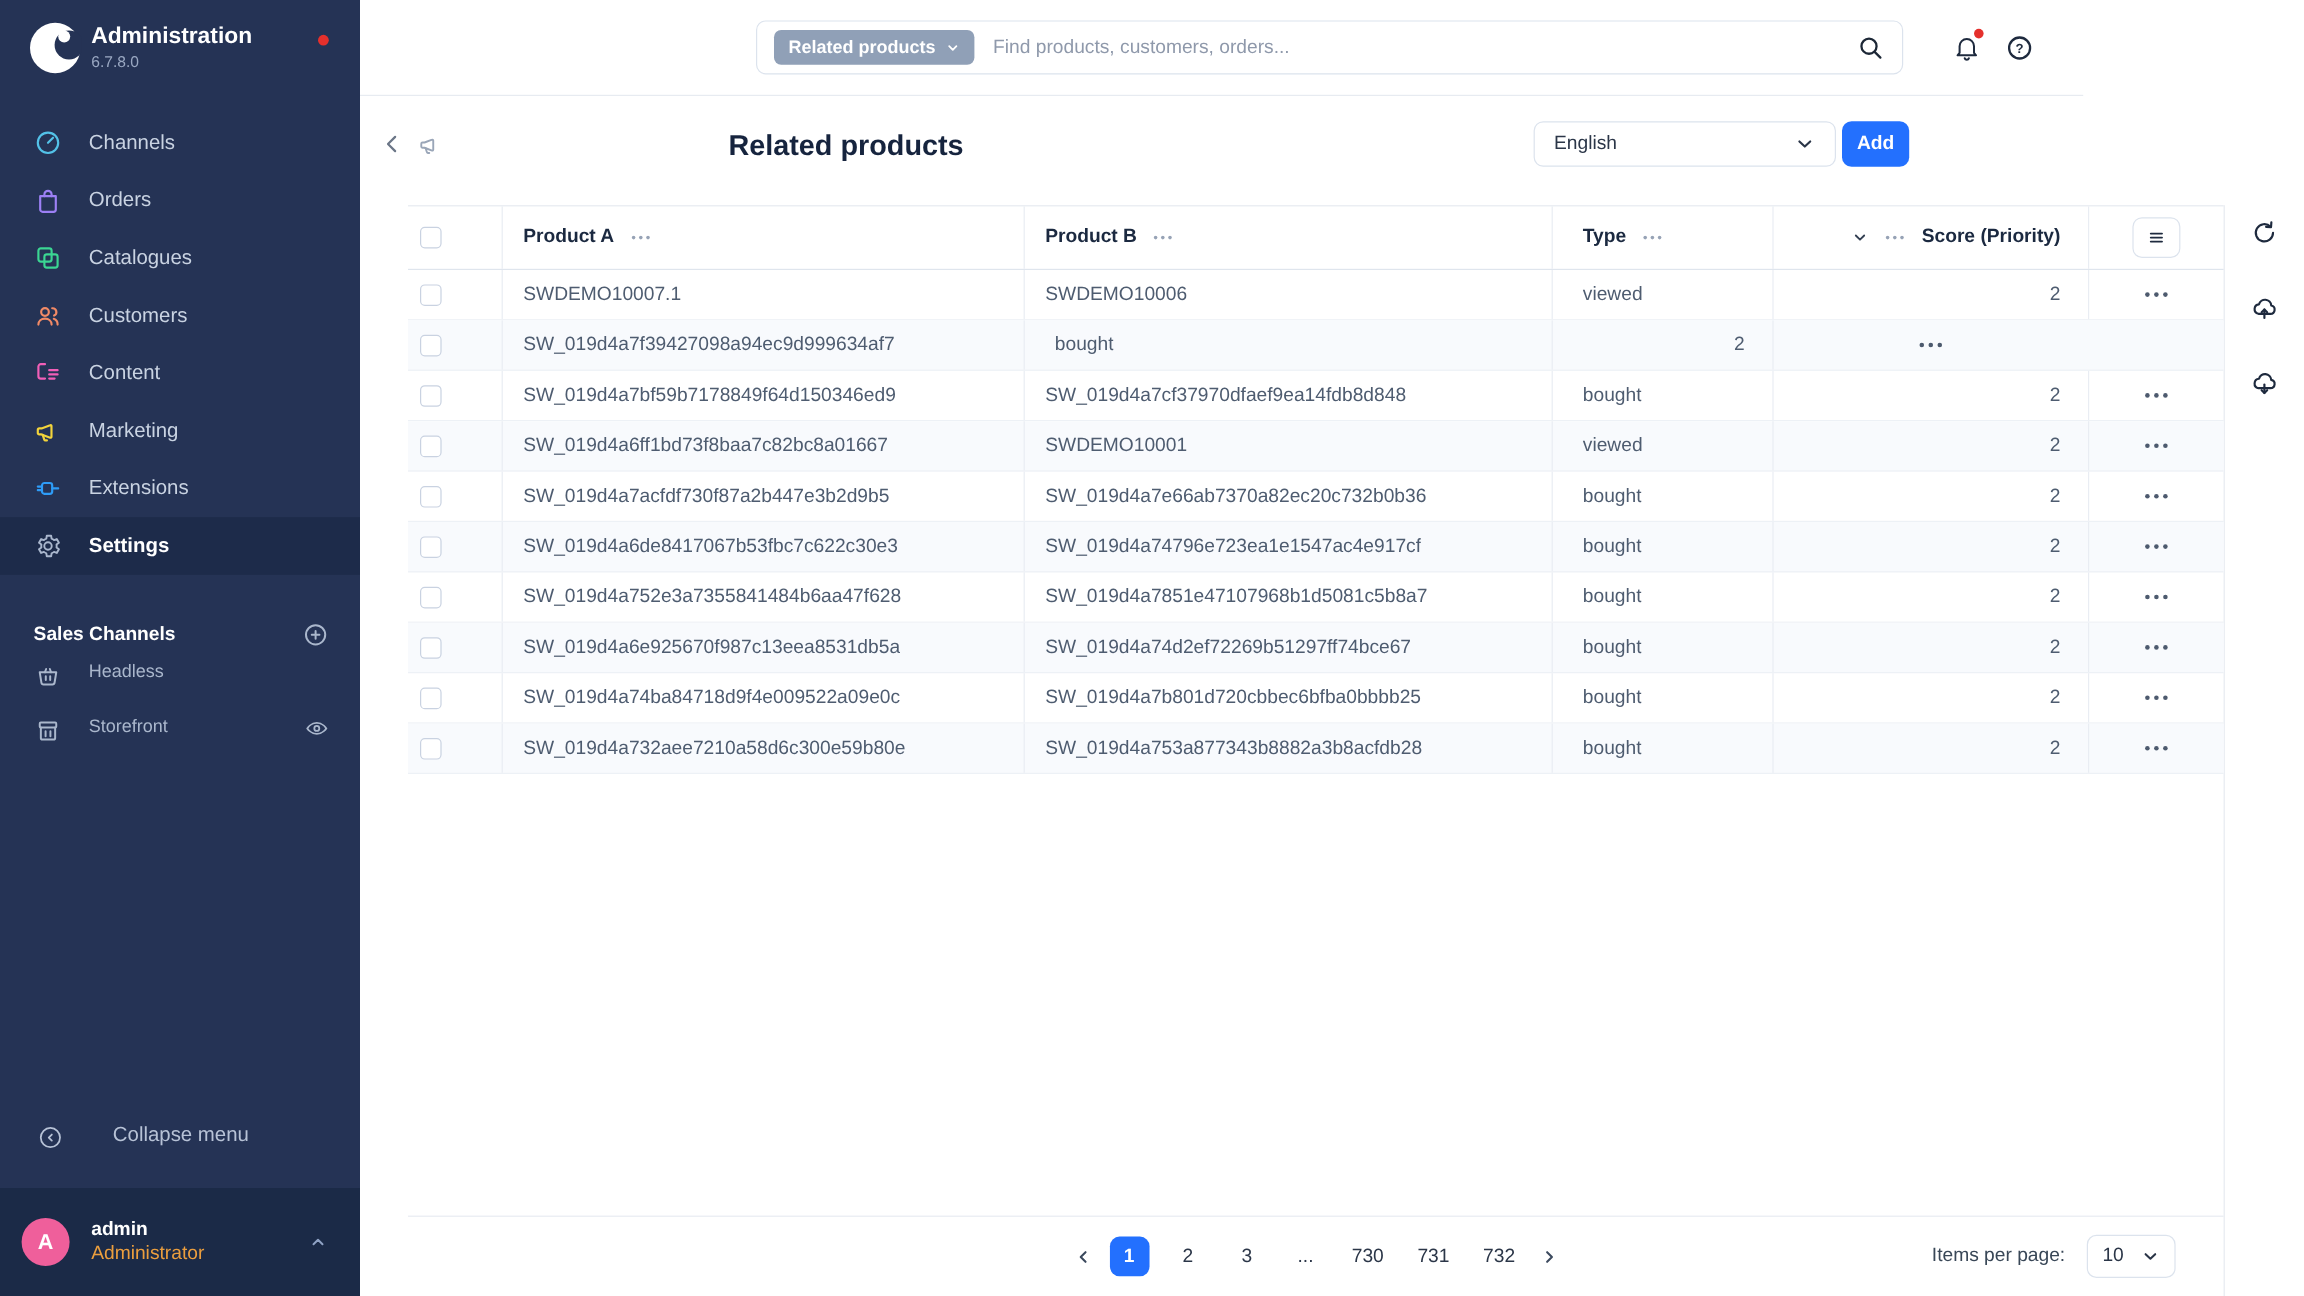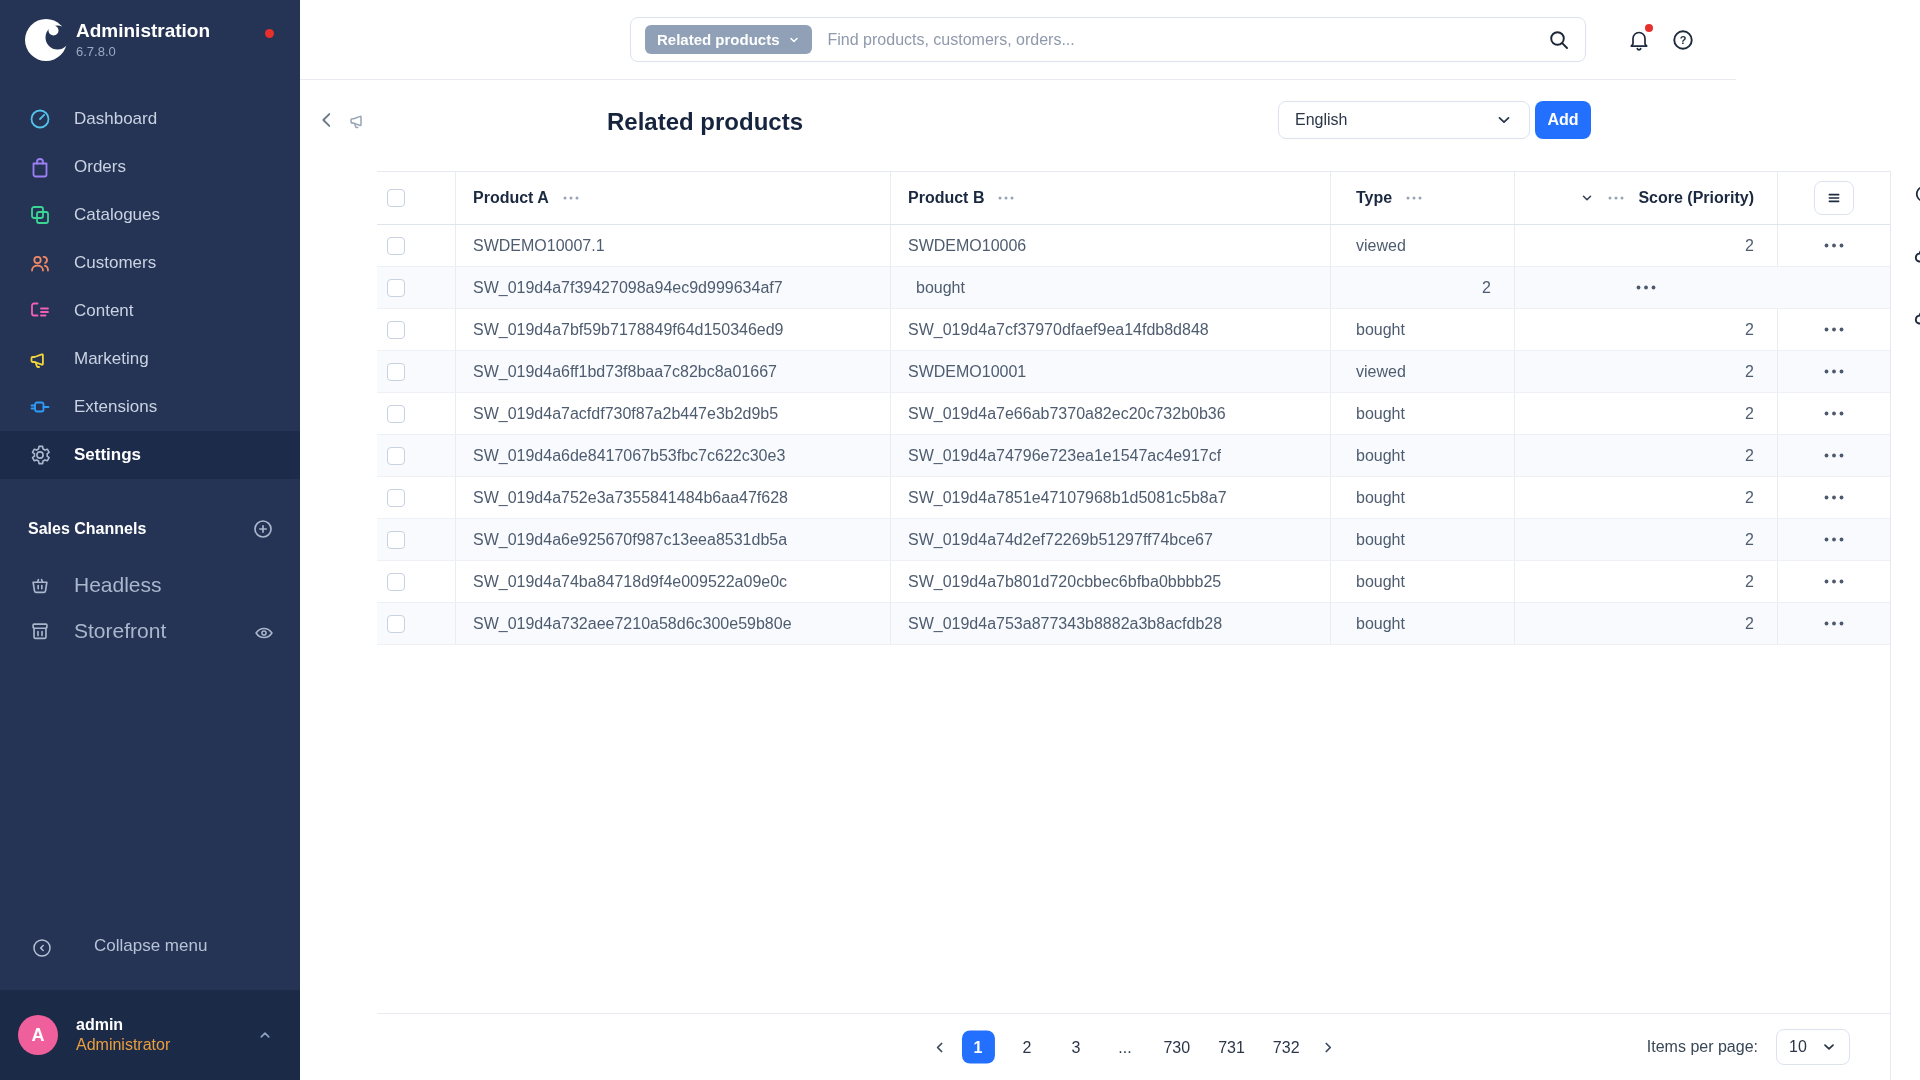--- a/index.html
+++ b/index.html
@@ -13,21 +13,21 @@
   .app-name { position:absolute; left:76px; top:20px; font-size:19px; font-weight:bold; color:#fff; }
   .app-version { position:absolute; left:76px; top:44px; font-size:13px; color:#9aa8c2; }
   .sidebar-dot { position:absolute; left:265px; top:29px; width:9px; height:9px; border-radius:50%; background:#e5302c; }
   .nav { position:absolute; top:95px; left:0; right:0; }
   .nav-item { height:48px; display:flex; align-items:center; padding-left:28px; gap:22px; font-size:17px; cursor:pointer; }
   .nav-item.active { background:#1d2b4a; color:#fff; font-weight:bold; }
   .nav-icon { width:24px; height:24px; display:flex; align-items:center; justify-content:center; }
   .sales-heading { position:absolute; top:507px; left:0; right:0; height:44px; display:flex; align-items:center; padding:0 26px 0 28px; }
   .sales-heading .txt { font-size:16px; font-weight:bold; color:#fff; }
   .sales-heading .plus { margin-left:auto; color:#aab7cc; display:flex; }
-  .channel-item { position:absolute; left:0; right:0; height:46px; display:flex; align-items:flex-end; padding:0 26px 0 28px; gap:22px; font-size:21px; color:#aab7cc; cursor:pointer; }
+  .channel-item { position:absolute; left:0; right:0; height:46px; display:flex; align-items:flex-start; padding:0 26px 0 28px; gap:22px; font-size:15px; color:#aab7cc; cursor:pointer; }
   .channel-item .eye { margin-left:auto; display:flex; }
   .collapse-row { position:absolute; top:936px; left:0; right:0; height:44px; display:flex; padding-left:30px; gap:40px; font-size:17px; color:#b7c2d6; cursor:pointer; }
   .user-footer { position:absolute; bottom:0; left:0; width:100%; height:90px; background:#1b2a47; display:flex; align-items:center; padding:0 26px 0 18px; }
   .avatar { width:40px; height:40px; border-radius:50%; background:#ef5f9b; color:#fff; font-weight:bold; font-size:18px; display:flex; align-items:center; justify-content:center; margin-right:18px; }
   .user-name { font-size:16px; font-weight:bold; color:#fff; line-height:1.25; }
   .user-role { font-size:16px; color:#eb9e3e; line-height:1.25; }
   .user-chevron { margin-left:auto; color:#8fa2c4; display:flex; }
 
   
   .main { flex:1; display:flex; flex-direction:column; position:relative; }
@@ -43,21 +43,21 @@
 
   .smartbar { height:91px; position:relative; flex-shrink:0; }
   .back-btn { position:absolute; left:16px; top:29px; color:#6b7687; cursor:pointer; display:flex; }
   .mega-btn { position:absolute; left:48px; top:30px; color:#9aa6b8; cursor:pointer; display:flex; }
   .page-title { position:absolute; left:405px; top:28px; transform:translateX(-50%); font-size:24px; font-weight:bold; color:#16243e; white-space:nowrap; }
   .lang-select { position:absolute; left:978px; top:21px; width:252px; height:38px; border:1px solid #dce3ed; border-radius:8px; display:flex; align-items:center; padding:0 16px; cursor:pointer; background:#fff; }
   .lang-select .val { font-size:16px; color:#2b3648; }
   .lang-select .chev { margin-left:auto; color:#2a3547; display:flex; }
   .add-btn { position:absolute; left:1235px; top:21px; width:56px; height:38px; background:#2370fe; border:none; border-radius:8px; color:#fff; font-size:16px; font-weight:bold; cursor:pointer; font-family:"Liberation Sans", sans-serif; }
 
-  .content { flex:1; position:relative;margin-left:37px; }
+  .content { flex:1; position:relative; }
   .rail-divider { position:absolute; left:1553px; top:0; bottom:0; width:1px; background:#e6eaf0; }
   .rail { position:absolute; left:1554px; width:66px; top:11px; display:flex; flex-direction:column; align-items:center; gap:39px; color:#1e2a3e; }
   .rail .r-icon { cursor:pointer; display:flex; }
 
   .grid { position:absolute; left:40px; top:0; width:1513px; border-top:1px solid #e6eaf0; }
   .grid-row { display:grid; grid-template-columns:78px 435px 440px 184px 263px 113px; }
   .c { display:flex; align-items:center; min-width:0; }
   .c + .c { border-left:1px solid #e9edf3; }
   .head { height:53px; border-bottom:1px solid #dfe5ed; }
   .head .c { font-size:16px; font-weight:bold; color:#1b2940; gap:14px; }
@@ -105,21 +105,21 @@
     <span class="sidebar-dot"></span>
 
     <nav class="nav">
       <div class="nav-item">
         <span class="nav-icon" style="color:#53c2e8">
           <svg width="24" height="24" viewBox="0 0 24 24" fill="none" stroke="currentColor" stroke-width="1.8" stroke-linecap="round">
               <circle cx="12" cy="12" r="8.5"></circle>
               <path d="M12 12l4.2-4.2"></path>
             </svg>
         </span>
-        <span>Dashboard</span>
+        <span>Channels</span>
       </div>
       <div class="nav-item">
         <span class="nav-icon" style="color:#9d80f5">
           <svg width="24" height="24" viewBox="0 0 24 24" fill="none" stroke="currentColor" stroke-width="1.8" stroke-linejoin="round" stroke-linecap="round">
               <path d="M5.5 8.5h13v11a2 2 0 01-2 2h-9a2 2 0 01-2-2v-11z"></path>
               <path d="M9 8.5V7a3 3 0 016 0v1.5"></path>
             </svg>
         </span>
         <span>Orders</span>
       </div>

